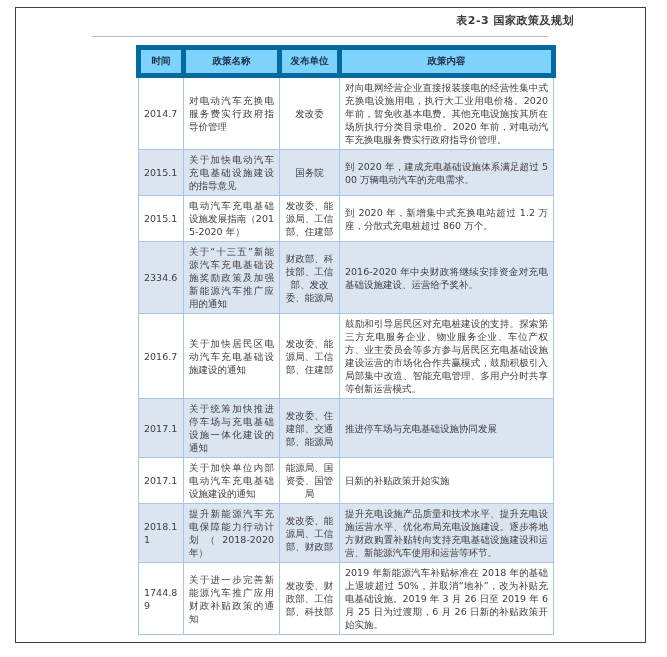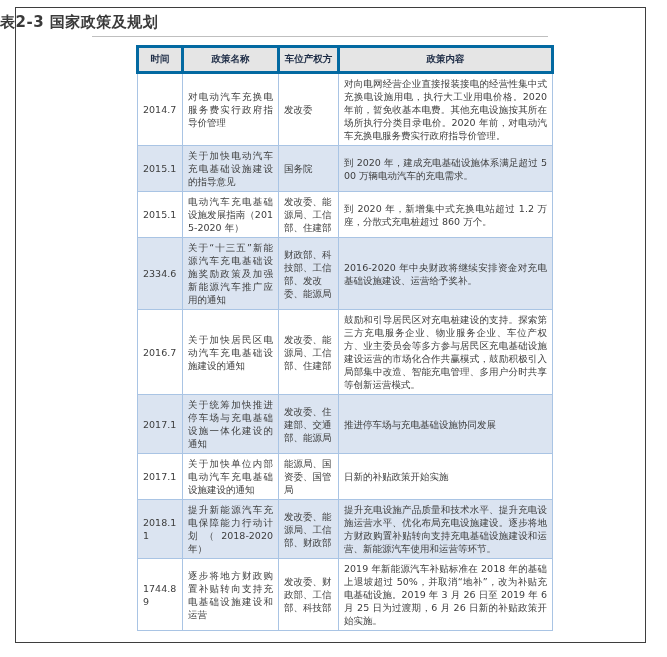--- a/index.html
+++ b/index.html
@@ -7,46 +7,46 @@
     width:667px; height:657px; position:relative; overflow:hidden;
     background:#ffffff;
     font-family:"DejaVu Sans","Liberation Sans",sans-serif;
   }
   .page-border {
     position:absolute; left:15px; top:7px; width:631px; height:636px;
     border:1.5px solid #3e3e3e; box-sizing:border-box;
   }
   .doc-title {
     position:absolute; top:13px; left:0; width:574px;
-    text-align:left; font-size:15px; font-weight:bold;
+    text-align:right; font-size:11px; font-weight:bold;
     color:#3a3a3a; letter-spacing:0.5px;
   }
   .title-rule {
     position:absolute; left:92px; top:36px; width:456px; height:0;
     border-top:1px solid #bfbfbf;
   }
   table.policy-table {
     position:absolute; left:136px; top:45px; width:415px;
     border-collapse:collapse; table-layout:fixed;
     font-size:9.5px; color:#3d3d3d;
     border:1.5px solid #6f9ad3;
   }
   .policy-table th {
-    background:#e5e5e5; color:#1c2b45; font-weight:bold;
+    background:#7dd3fc; color:#1c2b45; font-weight:bold;
     height:21px; font-size:9.5px; text-align:center;
-    border:3px solid #0369a1; padding:1px 2px;
+    border:5px solid #0369a1; padding:1px 2px;
   }
   .policy-table td {
     border:1px solid #a9c4e4; padding:3px 5px;
     line-height:13px; vertical-align:middle;
     word-break:break-all;
   }
   .c-date    { text-align:left; padding:3px 1px; }
   .c-name    { text-align:justify; padding:3px 6px; }
-  .c-unit    { padding:3px 2px; }
+  .c-unit    { text-align:center; padding:3px 2px; }
   .c-content { text-align:justify; padding:3px 4px; }
   tr.alt td  { background:#dbe4f1; }
 </style>
 </head>
 <body>
 
 <div class="page-border"></div>
 
 <div class="doc-title">表2-3 国家政策及规划</div>
 <div class="title-rule"></div>
@@ -55,21 +55,21 @@
   <colgroup>
     <col style="width:45px">
       <col style="width:96px">
       <col style="width:60px">
       <col style="width:214px">
   </colgroup>
   <thead>
     <tr>
       <th>时间</th>
       <th>政策名称</th>
-      <th>车位产权方</th>
+      <th>发布单位</th>
       <th>政策内容</th>
     </tr>
   </thead>
   <tbody>
     <tr>
       <td class="c-date">2014.7</td>
       <td class="c-name">对电动汽车充换电服务费实行政府指导价管理</td>
       <td class="c-unit">发改委</td>
       <td class="c-content">对向电网经营企业直接报装接电的经营性集中式充换电设施用电，执行大工业用电价格。2020 年前，暂免收基本电费。其他充电设施按其所在场所执行分类目录电价。2020 年前，对电动汽车充换电服务费实行政府指导价管理。</td>
     </tr>
@@ -110,18 +110,18 @@
       <td class="c-content">日新的补贴政策开始实施</td>
     </tr>
     <tr class="alt">
       <td class="c-date">2018.11</td>
       <td class="c-name">提升新能源汽车充电保障能力行动计划（2018-2020 年）</td>
       <td class="c-unit">发改委、能源局、工信部、财政部</td>
       <td class="c-content">提升充电设施产品质量和技术水平、提升充电设施运营水平、优化布局充电设施建设。逐步将地方财政购置补贴转向支持充电基础设施建设和运营、新能源汽车使用和运营等环节。</td>
     </tr>
     <tr>
       <td class="c-date">1744.89</td>
-      <td class="c-name">逐步将地方财政购置补贴转向支持充电基础设施建设和运营</td>
+      <td class="c-name">关于进一步完善新能源汽车推广应用财政补贴政策的通知</td>
       <td class="c-unit">发改委、财政部、工信部、科技部</td>
       <td class="c-content">2019 年新能源汽车补贴标准在 2018 年的基础上退坡超过 50%，并取消“地补”，改为补贴充电基础设施。2019 年 3 月 26 日至 2019 年 6 月 25 日为过渡期，6 月 26 日新的补贴政策开始实施。</td>
     </tr>
   </tbody>
 </table>
 
 </body></html>

